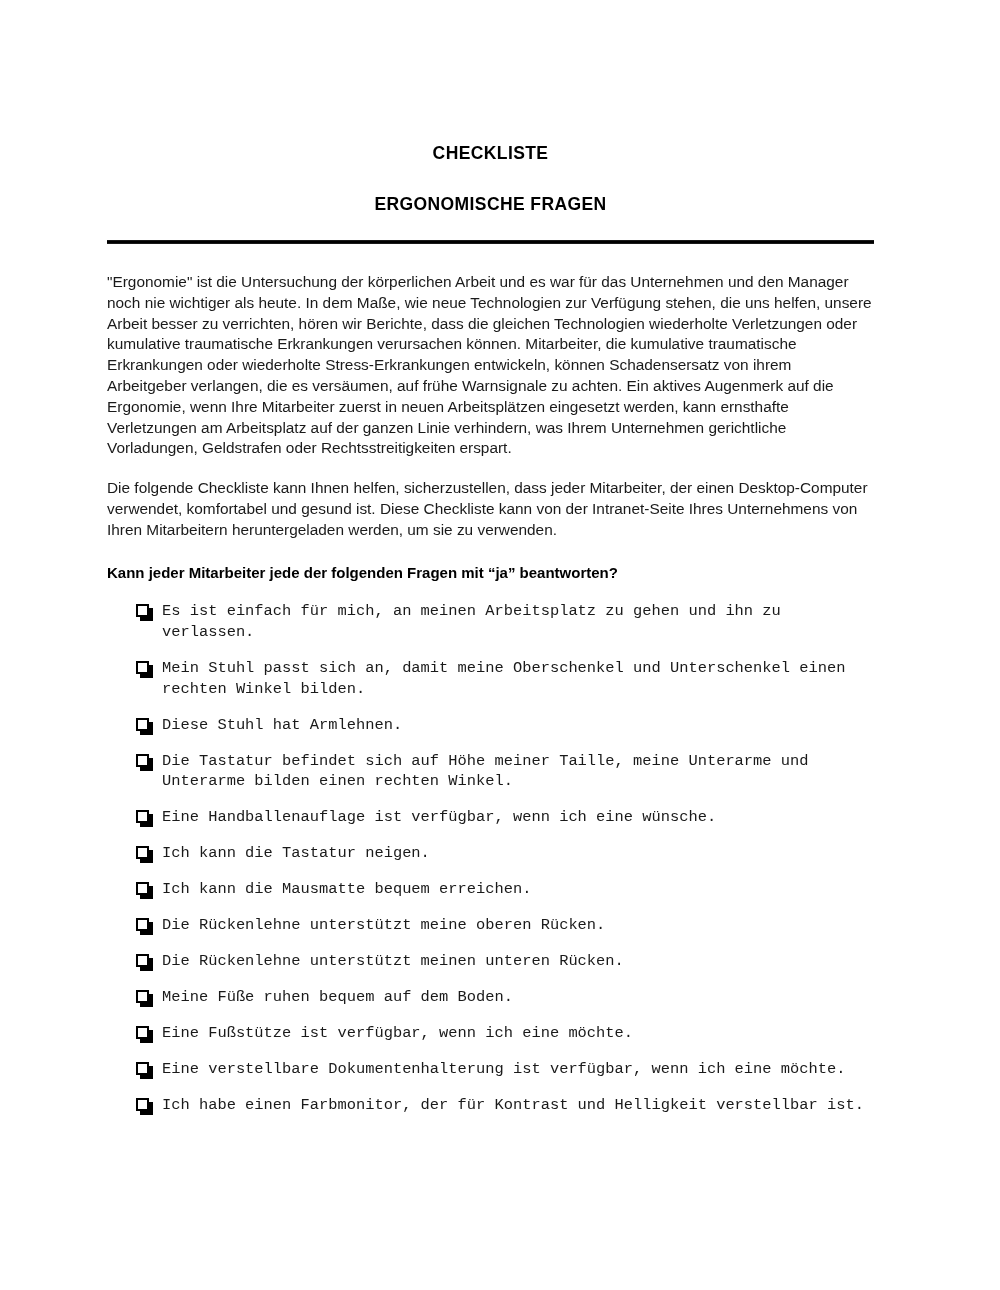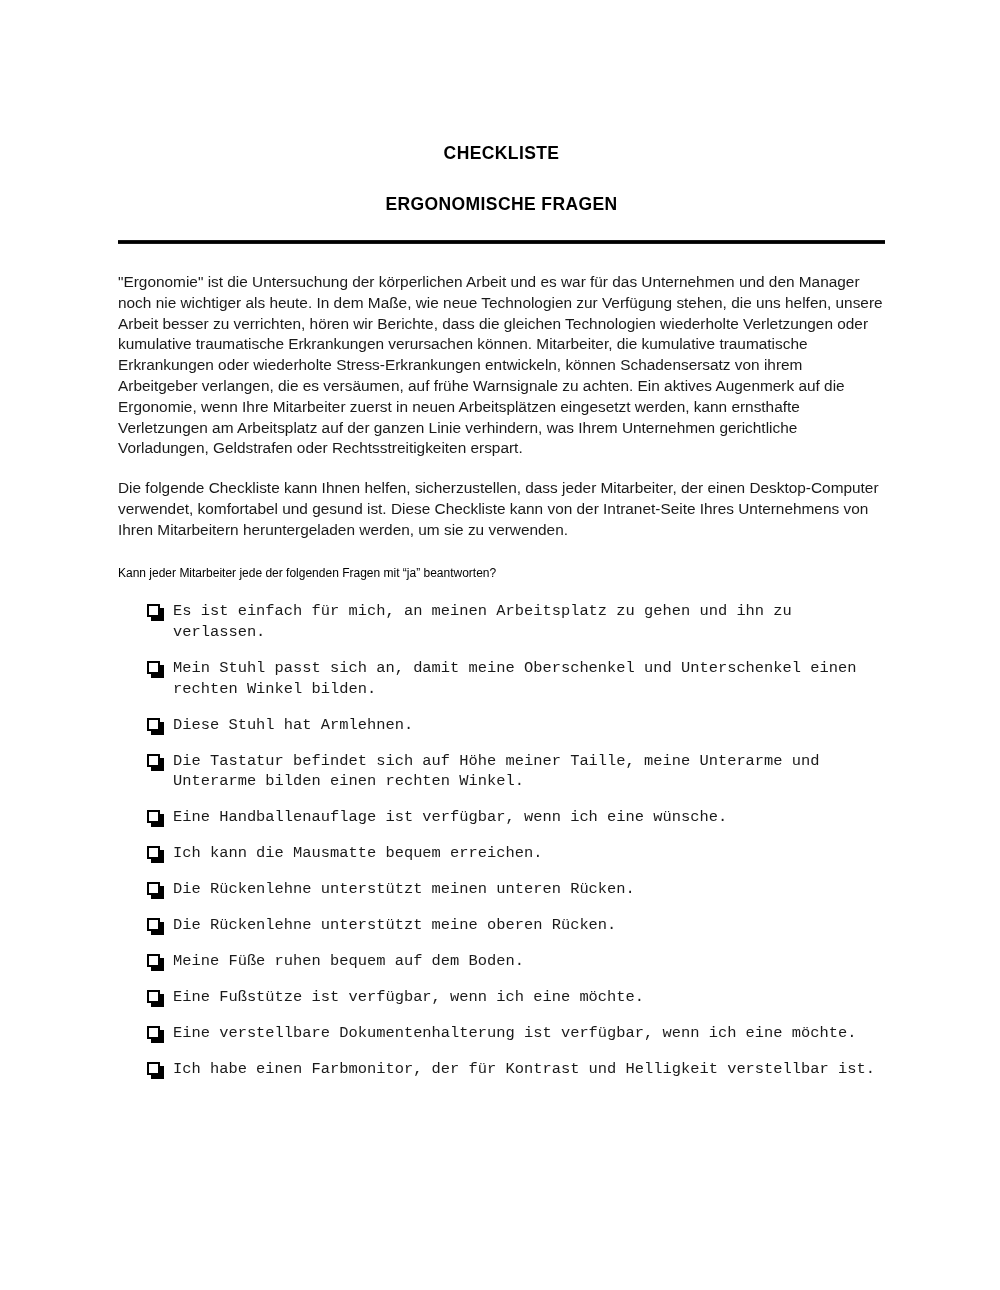--- a/index.html
+++ b/index.html
@@ -17,21 +17,21 @@
     position: relative;
     width: 1000px;
     height: 1290px;
     margin: 0 auto;
     background: #ffffff;
     overflow: hidden;
     box-sizing: border-box;
   }
   .content {
     position: absolute;
-    left: 118px;
+    left: 107px;
     top: 0;
     width: 767px;
   }
 
   
   .title-block {
     padding-top: 143px;
   }
   .doc-title {
     font-size: 17.5px;
@@ -67,22 +67,22 @@
     font-size: 15.4px;
     line-height: 20.8px;
     text-align: left;
     margin: 0;
     color: #1a1a1a;
   }
   .para-1 { padding-top: 28px; }
   .para-2 { padding-top: 19px; }
 
   .question-line {
-    font-size: 12px;
-    font-weight: normal;
+    font-size: 15px;
+    font-weight: bold;
     line-height: 20.8px;
     margin: 0;
     padding-top: 22px;
     color: #000000;
   }
 
   
   .checklist {
     list-style: none;
     margin: 0;
@@ -160,29 +160,33 @@
       <li class="check-item">
         <span class="checkbox"></span>
         <span class="check-text">Die Tastatur befindet sich auf Höhe meiner Taille, meine Unterarme und Unterarme bilden einen rechten Winkel.</span>
       </li>
       <li class="check-item">
         <span class="checkbox"></span>
         <span class="check-text">Eine Handballenauflage ist verfügbar, wenn ich eine wünsche.</span>
       </li>
       <li class="check-item">
         <span class="checkbox"></span>
+        <span class="check-text">Ich kann die Tastatur neigen.</span>
+      </li>
+      <li class="check-item">
+        <span class="checkbox"></span>
         <span class="check-text">Ich kann die Mausmatte bequem erreichen.</span>
       </li>
       <li class="check-item">
         <span class="checkbox"></span>
+        <span class="check-text">Die Rückenlehne unterstützt meine oberen Rücken.</span>
+      </li>
+      <li class="check-item">
+        <span class="checkbox"></span>
         <span class="check-text">Die Rückenlehne unterstützt meinen unteren Rücken.</span>
-      </li>
-      <li class="check-item">
-        <span class="checkbox"></span>
-        <span class="check-text">Die Rückenlehne unterstützt meine oberen Rücken.</span>
       </li>
       <li class="check-item">
         <span class="checkbox"></span>
         <span class="check-text">Meine Füße ruhen bequem auf dem Boden.</span>
       </li>
       <li class="check-item">
         <span class="checkbox"></span>
         <span class="check-text">Eine Fußstütze ist verfügbar, wenn ich eine möchte.</span>
       </li>
       <li class="check-item">

